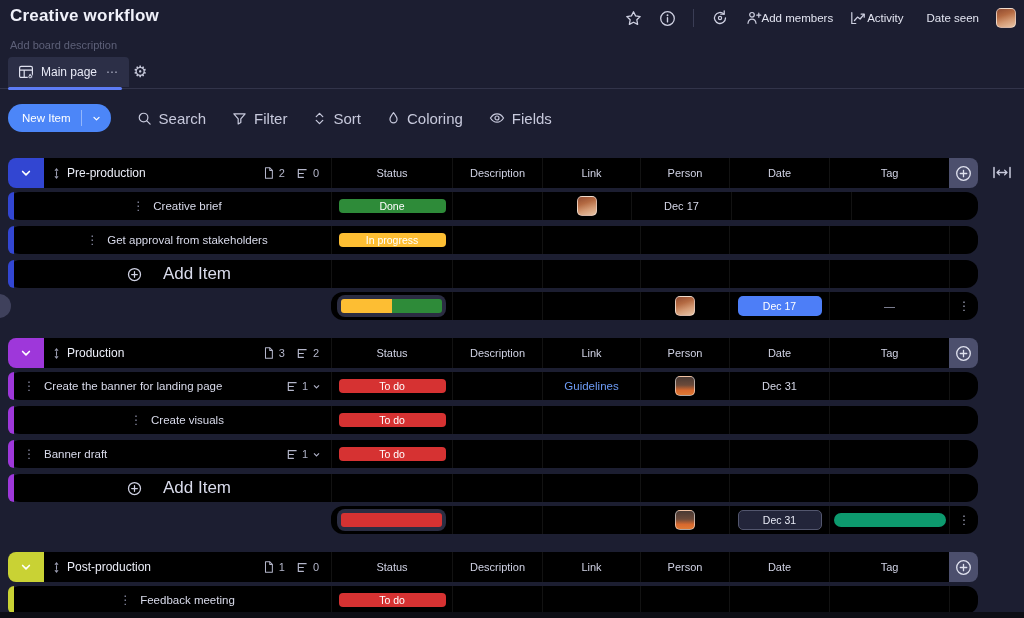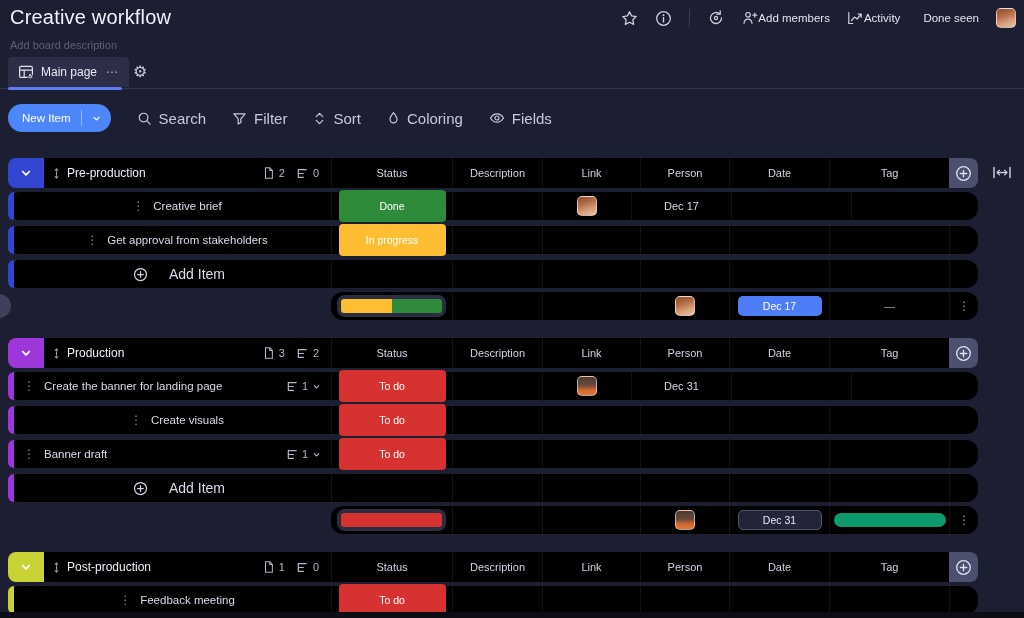--- a/index.html
+++ b/index.html
@@ -1,21 +1,21 @@
 <!DOCTYPE html>
 <html><head>
 <meta charset="utf-8">
 <style>
   *{box-sizing:border-box;margin:0;padding:0}
   html,body{background:#111320}
   .app{position:relative;width:1024px;height:618px;background:#1c1e31;overflow:hidden;
        font-family:"Liberation Sans",sans-serif;color:#e6e8f4}
 
   
-  .hdr-title{position:absolute;left:10px;top:6px;font-size:20px;font-weight:400;letter-spacing:.2px;color:#f0f1fa}
+  .hdr-title{position:absolute;left:10px;top:6px;font-size:17px;font-weight:700;letter-spacing:.2px;color:#f0f1fa}
   .hdr-desc{position:absolute;left:10px;top:39px;font-size:11px;color:#5d6078}
   .hdr-actions{position:absolute;right:8px;top:7px;height:22px;display:flex;align-items:center;gap:17px}
   .hicon{display:flex;align-items:center;cursor:pointer}
   .hdr-divider{width:1px;height:18px;background:#3a3d55}
   .hbtn{display:flex;align-items:center;gap:0;font-size:11.5px;color:#e2e4f0;cursor:pointer}
   .hlabel{font-size:11.5px;color:#e2e4f0;margin-left:6px}
   .hdr-avatar{width:20px;height:20px;border-radius:6px}
 
   
   .tabbar{position:absolute;left:0;top:56px;width:1024px;height:33px;border-bottom:1px solid #32344a}
@@ -52,22 +52,22 @@
   .gtitle{font-size:12px;font-weight:500;color:#eceef8}
   .gcounts{margin-left:auto;margin-right:12px;display:flex;align-items:center;gap:5px;font-size:11px;color:#b4b6ca}
   .gcounts .n2{margin-left:6px}
   .hcell{font-size:11px;color:#d0d2e4}
   .pluscell{width:29px;background:#4c4f6d;border-radius:0 8px 8px 0;display:flex;align-items:center;justify-content:center;cursor:pointer}
   .accent{width:6px;border-radius:8px 0 0 8px}
   .namecell{width:317px;display:flex;align-items:center;border-left:none}
   .kebab{width:30px;text-align:center;font-size:12px;color:#8b8da5;cursor:pointer}
   .iname{font-size:11.5px;color:#d9dbeb}
   .subbadge{margin-left:auto;margin-right:10px;display:flex;align-items:center;gap:4px;font-size:11px;color:#aeb0c5;cursor:pointer}
-  .additem{display:flex;align-items:center;gap:21px;padding-left:13px;font-size:14px;color:#d9dbeb;cursor:pointer}
-  .pill{width:107px;height:32px;border-radius:4px;display:flex;align-items:center;justify-content:center;
+  .additem{display:flex;align-items:center;gap:21px;padding-left:13px;font-size:17px;color:#d9dbeb;cursor:pointer}
+  .pill{width:107px;height:14px;border-radius:4px;display:flex;align-items:center;justify-content:center;
         color:#fff;font-size:10.5px;cursor:pointer}
   .linktxt{font-size:11.5px;color:#6d9bf5;cursor:pointer}
   .datetxt{font-size:11px;color:#d6d8e8}
   .avatar{width:20px;height:20px;border-radius:5px;border:1px solid rgba(255,255,255,.55)}
   .a1{background:linear-gradient(160deg,#8f4a30 0%,#b46a42 35%,#d49a74 65%,#e8c4a6 100%)}
   .a2{background:linear-gradient(180deg,#4a3a34 0%,#6b4a3a 45%,#d8692e 75%,#e07a35 100%)}
   .chip{background:#0d9a6e;color:#fff;font-size:10px;font-weight:700;height:17px;padding:0 8px;
         border-radius:9px;display:flex;align-items:center;gap:5px;cursor:pointer}
   .chip .x{font-size:9px;font-weight:400}
   .pbar{width:109px;height:22px;background:#2b2d42;border-radius:8px;padding:4px;display:flex;cursor:pointer}
@@ -132,21 +132,21 @@
     <span class="hbtn">
       <span>
         <svg width="17" height="16" viewBox="0 0 17 16">
             <path d="M1.8 2.5v11h4" fill="none" stroke="#cfd1e2" stroke-width="1.2" stroke-linecap="round"></path>
             <path d="M4.5 10.5l3-3.4 2.6 1.9 3.9-4.6" fill="none" stroke="#cfd1e2" stroke-width="1.3" stroke-linecap="round" stroke-linejoin="round"></path>
             <path d="M14.2 7.2V4.1h-3.1" fill="none" stroke="#cfd1e2" stroke-width="1.3" stroke-linecap="round" stroke-linejoin="round"></path>
           </svg>
       </span>
       <span>Activity</span>
     </span>
-    <span class="hlabel">Done seen</span>
+    <span class="hlabel">Date seen</span>
     <div class="avatar a1 hdr-avatar"></div>
   </div>
 
   <div class="tabbar">
     <div class="tab">
       <span>
         <svg width="16" height="16" viewBox="0 0 16 16">
             <rect x="1.6" y="2.4" width="12.8" height="11" rx="1.5" fill="none" stroke="#dfe1f0" stroke-width="1.2"></rect>
             <path d="M1.6 6.2h12.8M6.2 6.2v7.2" fill="none" stroke="#dfe1f0" stroke-width="1.2"></path>
             <circle cx="12.2" cy="12.4" r="2.6" fill="#2c2f47"></circle>
@@ -406,20 +406,23 @@
                 <svg width="9" height="9" viewBox="0 0 16 16">
                   <path d="M3.5 6l4.5 4.5L12.5 6" fill="none" stroke="#aeb0c5" stroke-width="2"></path>
                 </svg>
               </span>
             </span>
           </div>
           <div class="cell c-status">
             <div class="pill" style="background: rgb(214, 50, 50);">To do</div>
           </div>
           <div class="cell c-desc"></div>
+          <div class="cell c-link">
+            <span class="linktxt">Guidelines</span>
+          </div>
           <div class="cell c-person">
             <div class="avatar a2"></div>
           </div>
           <div class="cell c-date">
             <span class="datetxt">Dec 31</span>
           </div>
           <div class="cell c-tag"></div>
           <div class="cell c-stub"></div>
         </div>
         <div class="trow">

